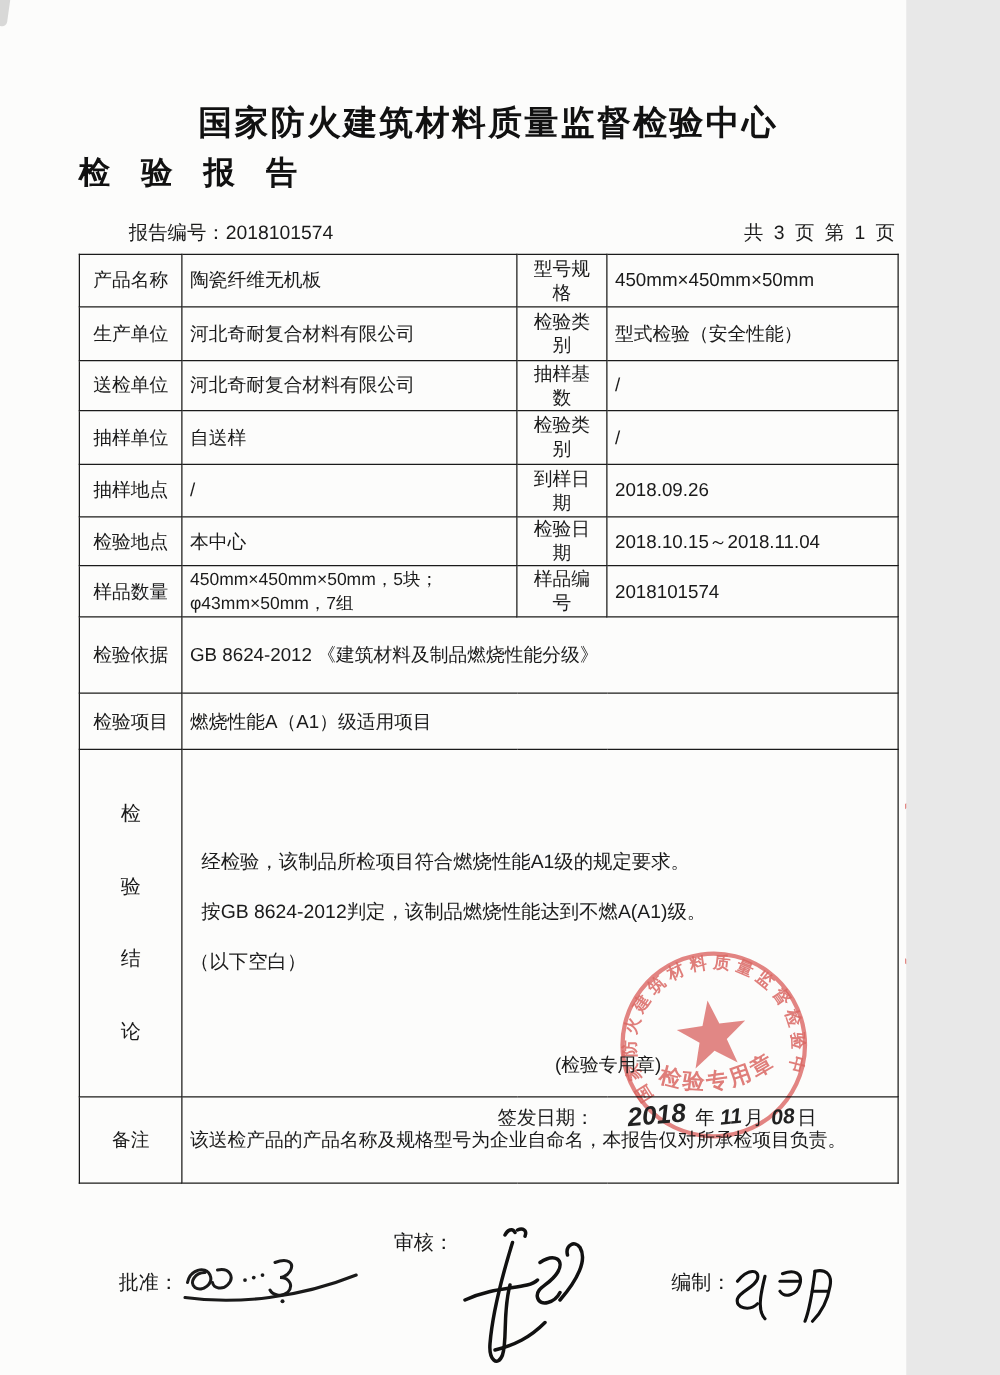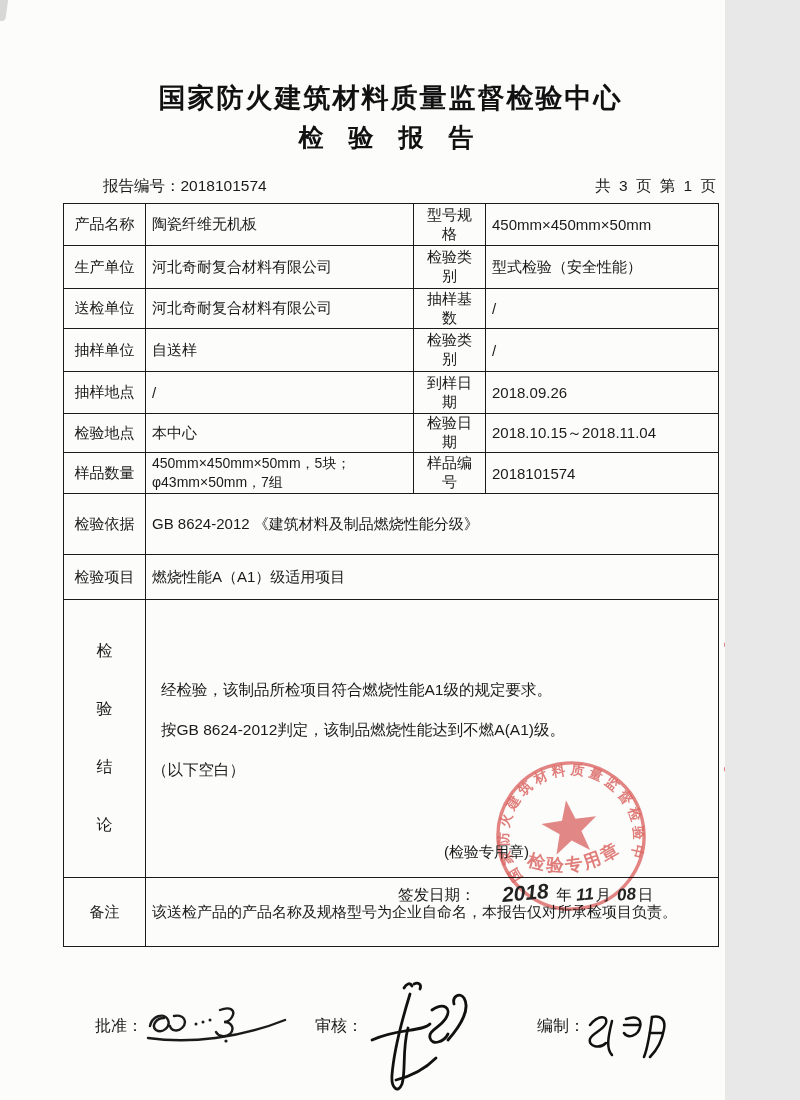--- a/index.html
+++ b/index.html
@@ -2,21 +2,21 @@
 <html><head>
 <meta charset="utf-8">
 <style>
   html,body{margin:0;padding:0;background:#e8e8e8;}
   .page{position:relative;width:725px;height:1100px;background:#fcfcfb;overflow:hidden;
         font-family:"Liberation Sans", sans-serif;color:#1a1a1a;}
   .corner-smudge{position:absolute;left:-3px;top:-5px;width:10px;height:26px;
         background:#b9b9b9;border-radius:4px;transform:rotate(8deg);opacity:.55;}
   .title1{position:absolute;left:63px;top:80px;width:655px;text-align:center;
         font-size:27px;font-weight:bold;letter-spacing:2px;color:#111;}
-  .title2{position:absolute;left:63px;top:121px;width:655px;text-align:center;
+  .title2{position:absolute;left:63px;top:121px;width:655px;text-align:left;
         font-size:25px;font-weight:bold;letter-spacing:9px;color:#111;}
   .meta-row{position:absolute;left:63px;top:176px;width:655px;font-size:15.5px;}
   .meta-left{position:absolute;left:0;top:0;margin-left:40px;}
   .meta-right{position:absolute;right:0;top:0;letter-spacing:2px;}
   table.rpt{position:absolute;left:63px;top:203px;width:655px;border-collapse:collapse;
         table-layout:fixed;font-size:15px;padding-left:16px;}
   table.rpt td{border:1.6px solid #1b1b1b;padding:0 6px;vertical-align:middle;
         overflow:hidden;}
   td.lab{text-align:center;padding:0 2px;}
   td.val{text-align:left;padding-left:9px;}
@@ -177,21 +177,21 @@
       <path d="M8,40 C50,46 100,40 145,22"></path>
     </g>
     <g fill="#1a1a1a">
         <circle cx="56" cy="26" r="1.5"></circle>
         <circle cx="63" cy="24" r="1.5"></circle>
         <circle cx="70" cy="22" r="1.5"></circle>
         <circle cx="86" cy="43" r="1.6"></circle>
       </g>
   </svg>
 
-  <span class="footer-label" style="left:315px;top:1016px;">审核：</span>
+  <span class="footer-label" style="left:315px;top:984px;">审核：</span>
   <svg class="sig" style="left:352px;top:980px;" width="130" height="120" viewBox="0 0 130 120">
     <g fill="none" stroke="#111" stroke-width="2.8" stroke-linecap="round">
       <path d="M52,8 C54,4 58,2 60,6"></path>
       <path d="M62,4 C66,2 70,4 68,9"></path>
       <path d="M58,14 C50,40 42,70 40,95 C39,108 46,114 50,104 C54,92 50,70 56,48"></path>
       <path d="M20,60 C45,48 70,52 78,44"></path>
       <path d="M80,30 C92,22 100,28 94,38 C88,48 76,50 78,58 C80,66 92,62 96,54"></path>
       <path d="M96,60 C110,44 118,28 112,18 C108,12 100,16 102,24"></path>
       <path d="M44,100 C60,96 72,90 84,78"></path>
     </g>

